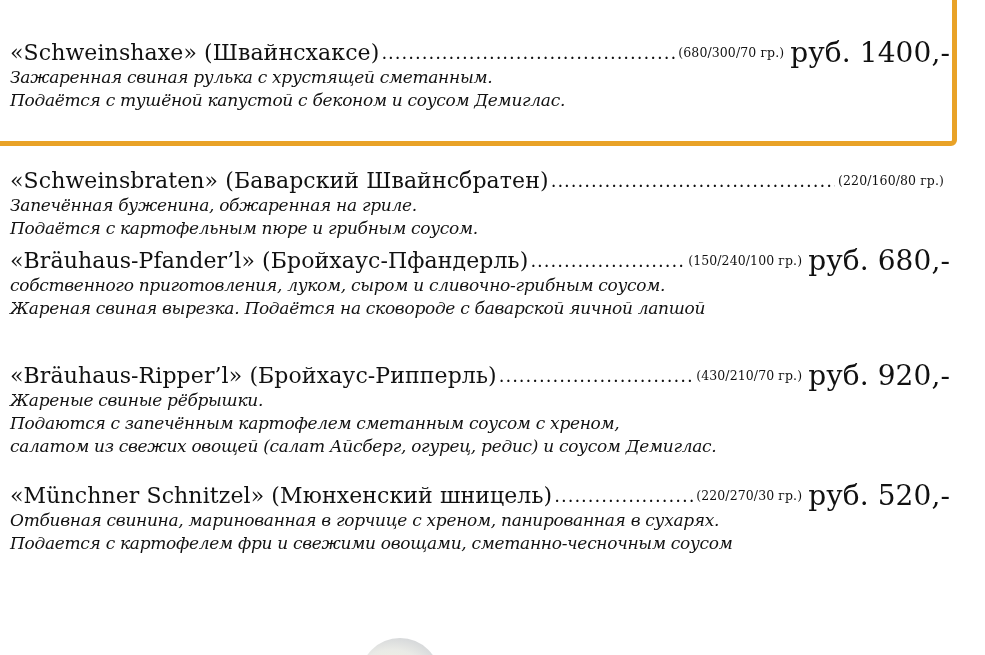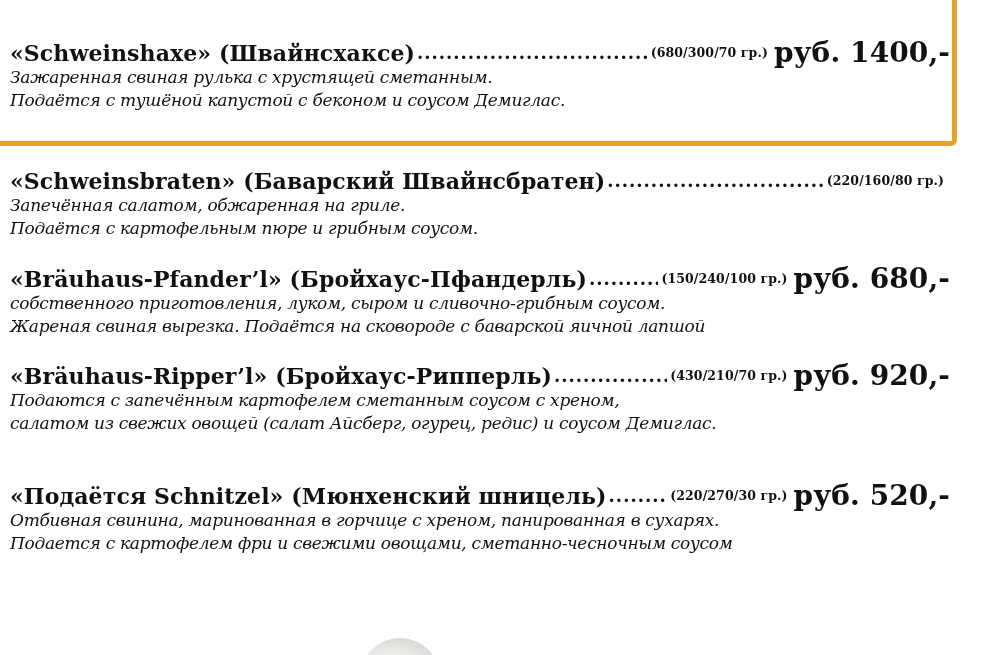--- a/index.html
+++ b/index.html
@@ -12,21 +12,21 @@
     .highlight-box {
       position: absolute; left: -6px; top: -10px;
       width: 953px; height: 146px;
       border: 5px solid #e9a227;
       border-radius: 0 0 6px 6px;
       box-sizing: content-box;
     }
     .item { position: absolute; left: 10px; width: 940px; }
     .title-line {
       display: flex; align-items: center; white-space: nowrap;
-      font-size: 22px; line-height: 26px; letter-spacing: 0.1px; font-weight: bold;
+      font-size: 22px; line-height: 26px; letter-spacing: 0.1px;
     }
     .title-line .name { flex: 0 0 auto; }
     .title-line .dots {
       flex: 1 1 auto; overflow: hidden; white-space: nowrap;
       letter-spacing: 1px; font-size: 18px; margin: 0 3px 0 2px;
     }
     .title-line .weight { flex: 0 0 auto; font-size: 12.5px; margin-right: 6px; }
     .title-line .price { flex: 0 0 auto; font-size: 28px; }
     .desc {
       font-style: italic; font-size: 17px; line-height: 23px;
@@ -55,49 +55,50 @@
   <div class="desc">Зажаренная свиная рулька с хрустящей сметанным.</div>
   <div class="desc">Подаётся с тушёной капустой с беконом и соусом Демиглас.</div>
 </div>
 
 <div class="item" style="top:168px;">
   <div class="title-line">
     <span class="name">«Schweinsbraten» (Баварский Швайнсбратен)</span>
     <span class="dots">..........................................................................</span>
     <span class="weight">(220/160/80 гр.)</span>
   </div>
-  <div class="desc">Запечённая салатом, обжаренная на гриле.</div>
+  <div class="desc">Запечённая буженина, обжаренная на гриле.</div>
   <div class="desc">Подаётся с картофельным пюре и грибным соусом.</div>
 </div>
 
-<div class="item" style="top:266px;">
+<div class="item" style="top:248px;">
   <div class="title-line">
     <span class="name">«Bräuhaus-Pfander’l» (Бройхаус-Пфандерль)</span>
     <span class="dots">..........................................................................</span>
     <span class="weight">(150/240/100 гр.)</span>
     <span class="price">руб. 680,-</span>
   </div>
   <div class="desc">собственного приготовления, луком, сыром и сливочно-грибным соусом.</div>
   <div class="desc">Жареная свиная вырезка. Подаётся на сковороде с баварской яичной лапшой</div>
 </div>
 
 <div class="item" style="top:363px;">
   <div class="title-line">
     <span class="name">«Bräuhaus-Ripper’l» (Бройхаус-Рипперль)</span>
     <span class="dots">..........................................................................</span>
     <span class="weight">(430/210/70 гр.)</span>
     <span class="price">руб. 920,-</span>
   </div>
+  <div class="desc">Жареные свиные рёбрышки.</div>
   <div class="desc">Подаются с запечённым картофелем сметанным соусом с хреном,</div>
   <div class="desc">салатом из свежих овощей (салат Айсберг, огурец, редис) и соусом Демиглас.</div>
 </div>
 
 <div class="item" style="top:483px;">
   <div class="title-line">
-    <span class="name">«Подаётся Schnitzel» (Мюнхенский шницель)</span>
+    <span class="name">«Münchner Schnitzel» (Мюнхенский шницель)</span>
     <span class="dots">..........................................................................</span>
     <span class="weight">(220/270/30 гр.)</span>
     <span class="price">руб. 520,-</span>
   </div>
   <div class="desc">Отбивная свинина, маринованная в горчице с хреном, панированная в сухарях.</div>
   <div class="desc">Подается с картофелем фри и свежими овощами, сметанно-чесночным соусом</div>
 </div>
 
 <div class="plate"></div>
 

